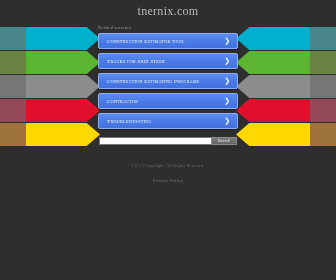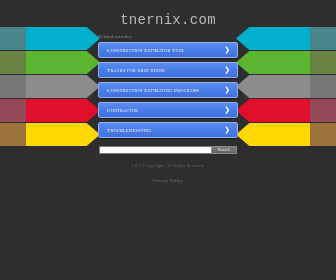--- a/index.html
+++ b/index.html
@@ -61,25 +61,25 @@
   .center {
     position: absolute;
     left: 0;
     right: 0;
     top: 0;
     width: 336px;
     text-align: center;
   }
 
   .domain-title {
-    margin-top: 12px;
-    font-size: 14px;
+    margin-top: 4px;
+    font-size: 12px;
     color: #b9b9b9;
     letter-spacing: 0.3px;
-    font-family: Liberation Mono, monospace;
+    font-family: Liberation Serif, serif;
   }
 
   .related-label {
     margin-top: 6px;
     margin-left: 98px;
     text-align: left;
     font-size: 4.5px;
     color: #9a9a9a;
     letter-spacing: 0.2px;
   }

